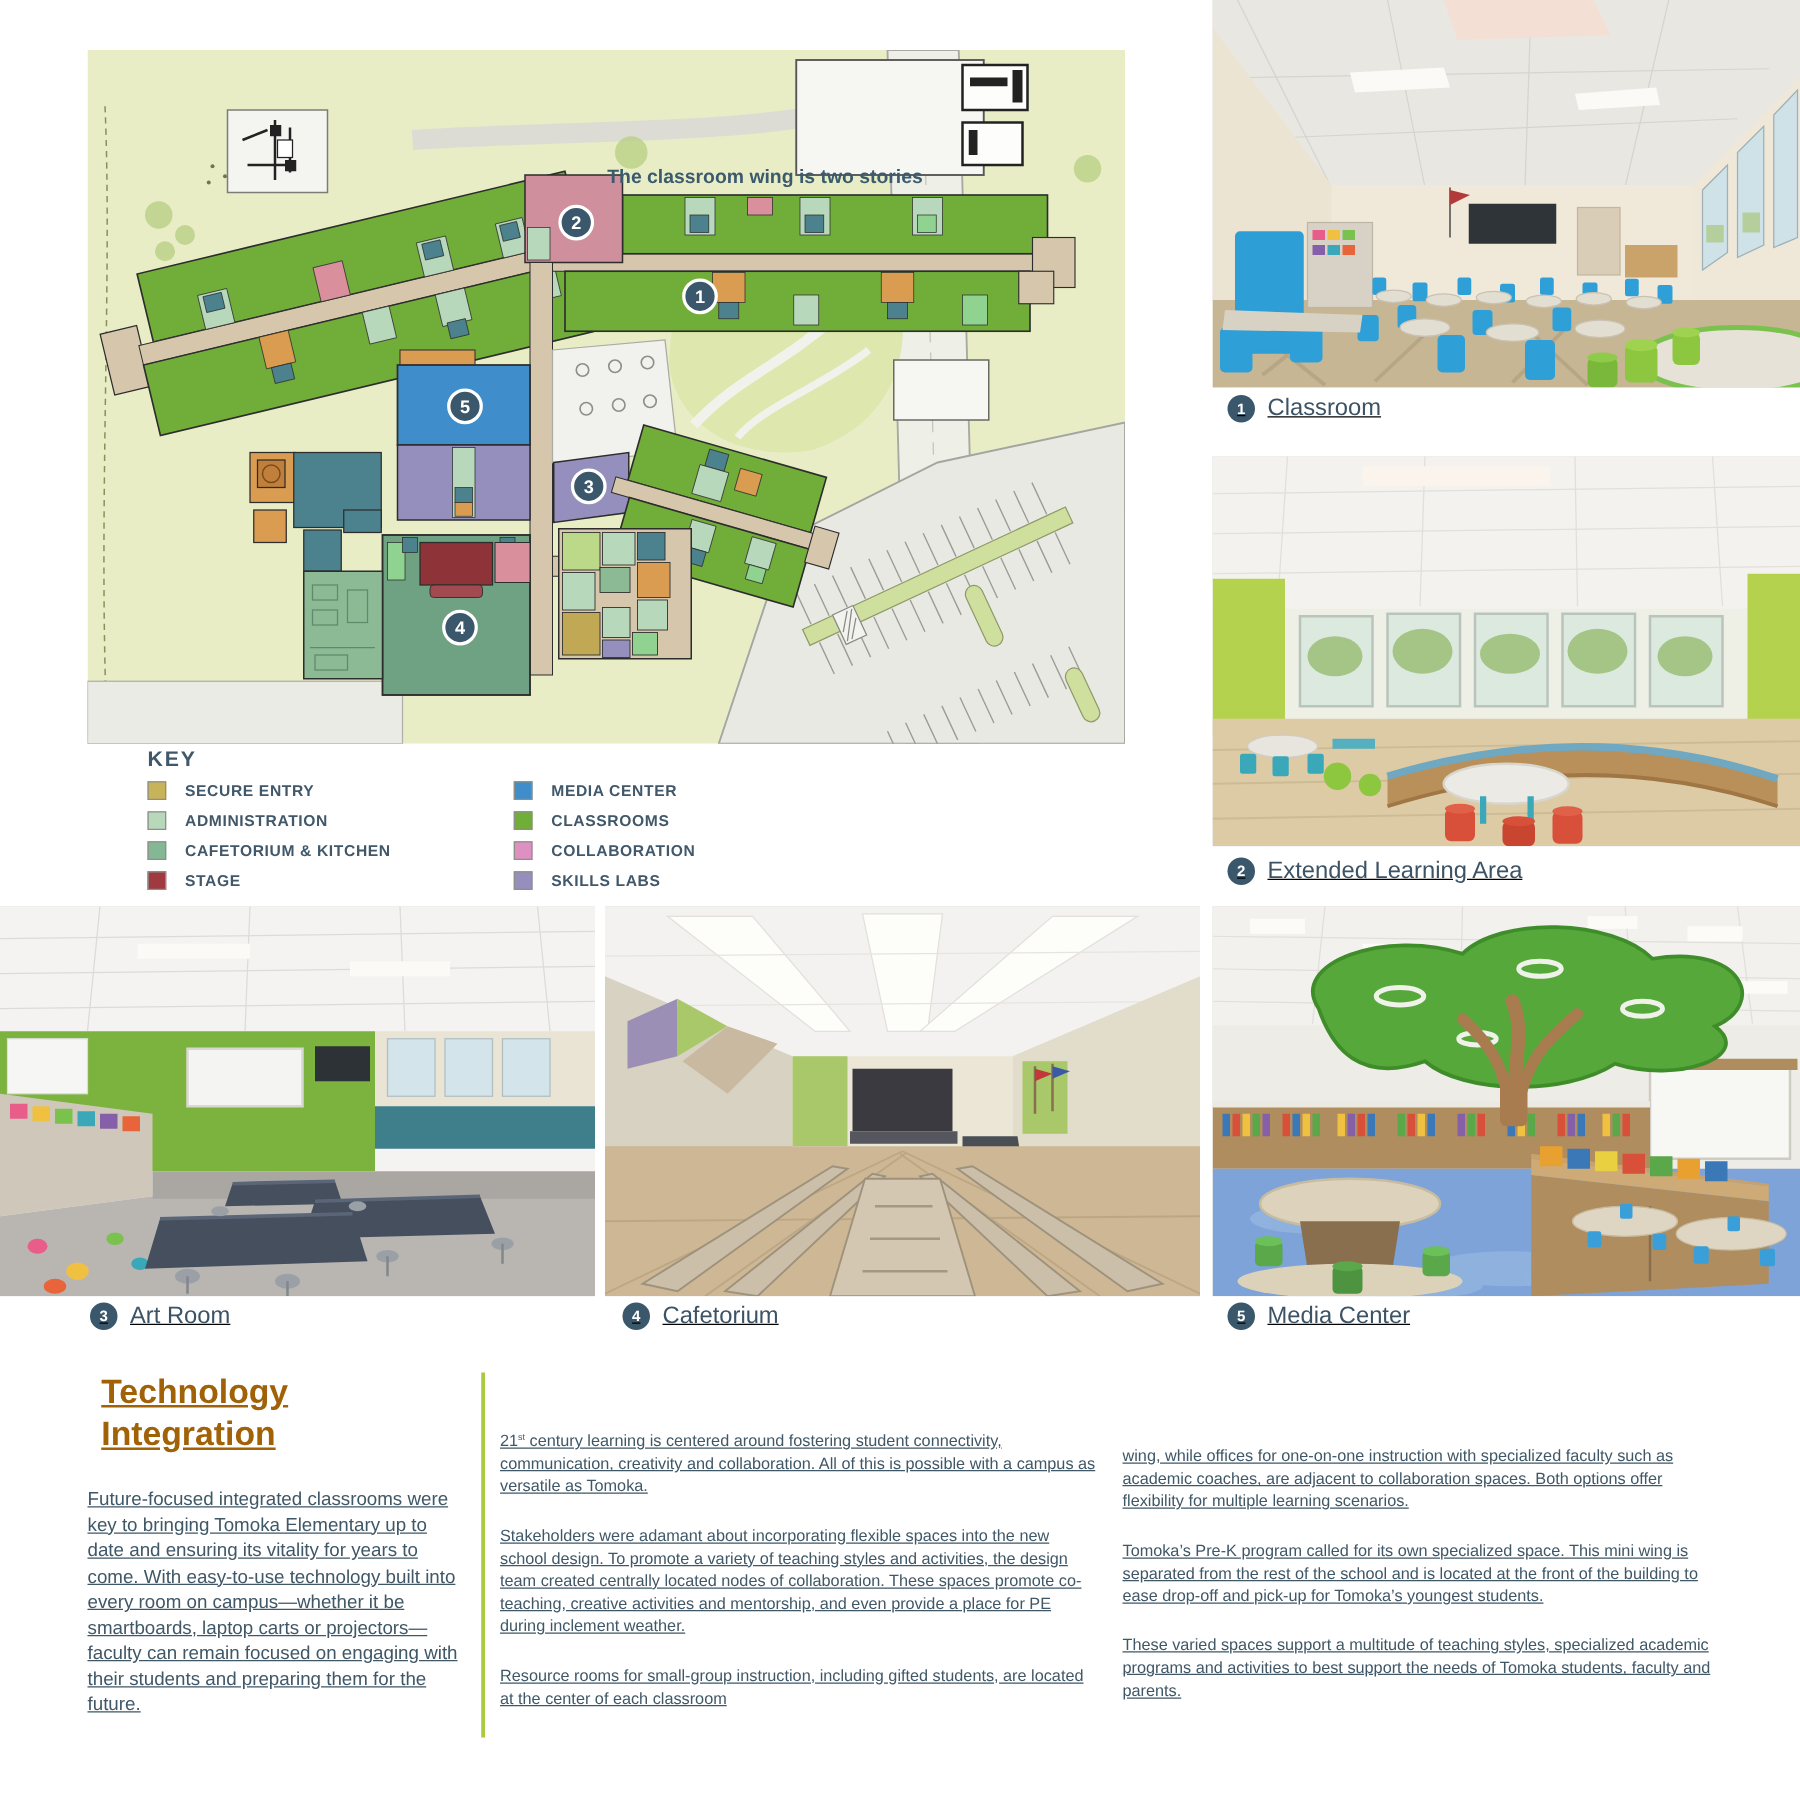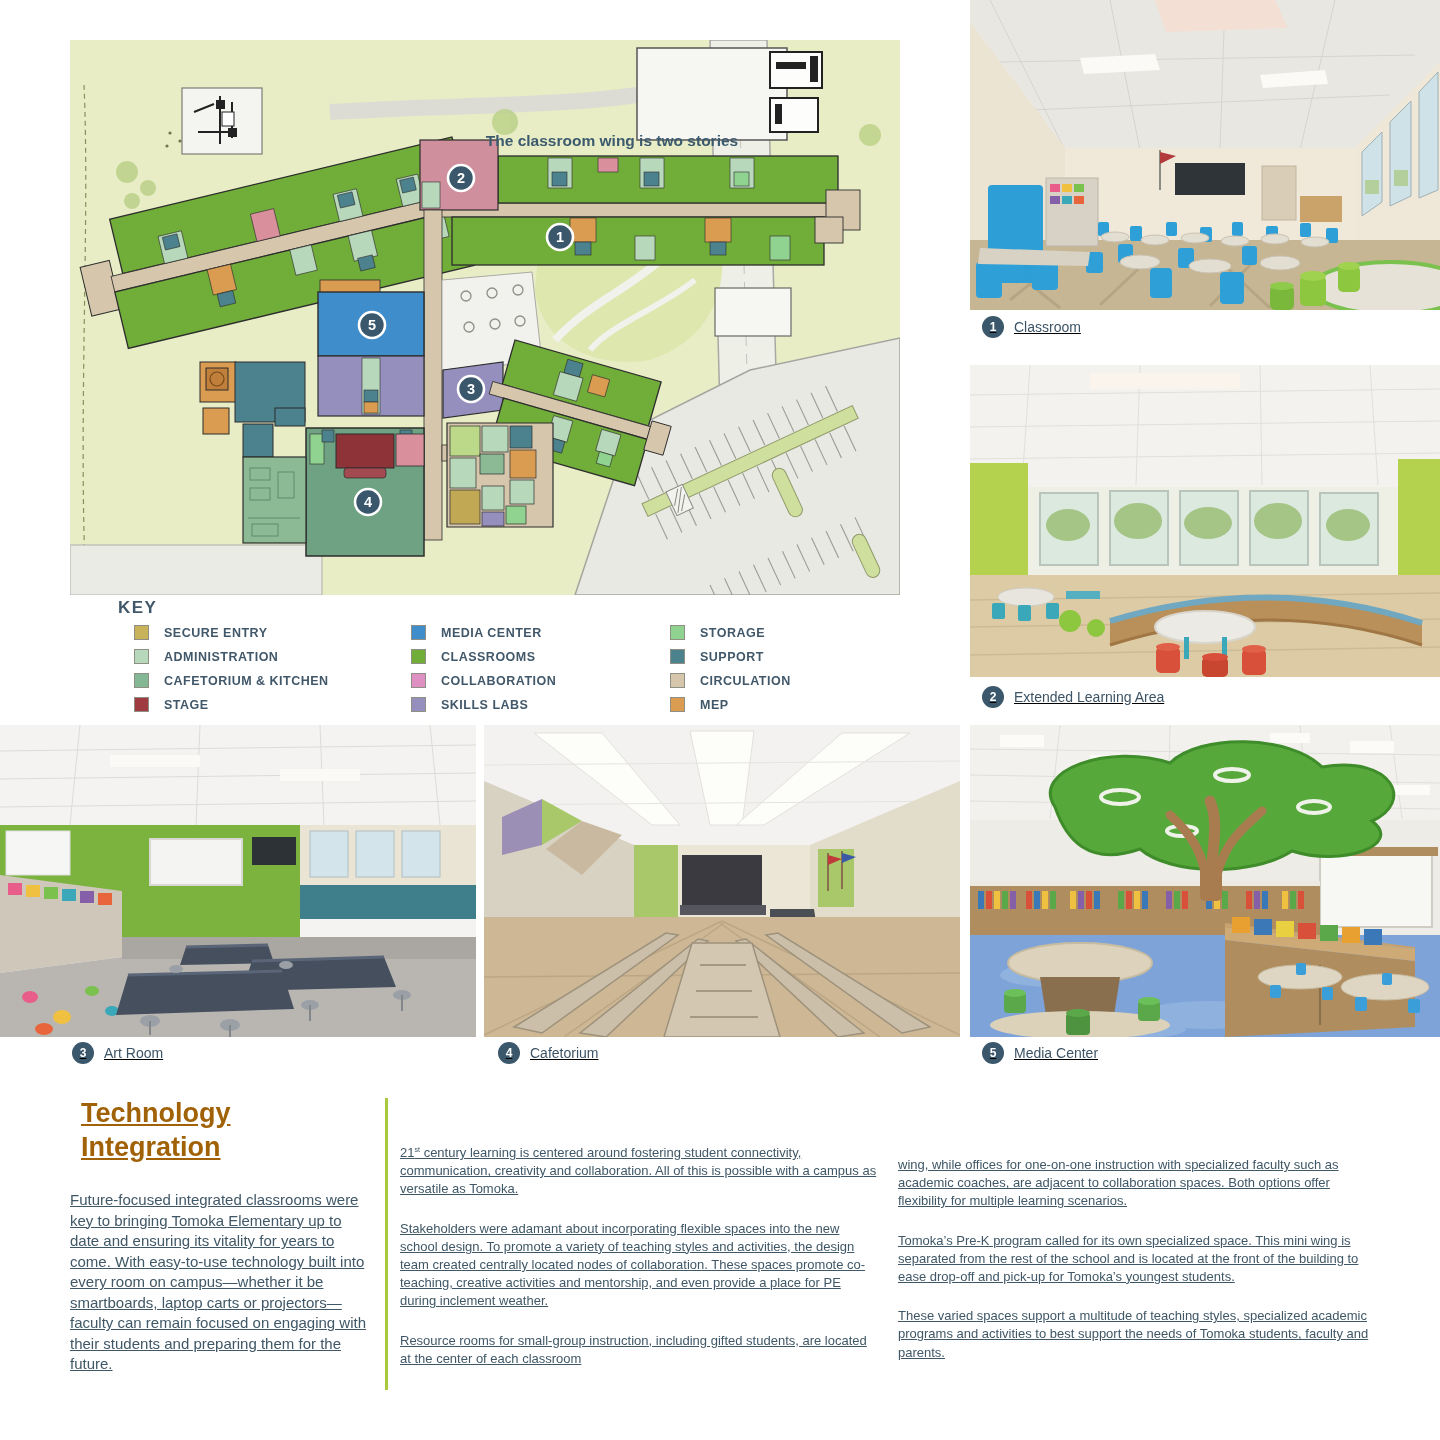--- a/index.html
+++ b/index.html
@@ -8,38 +8,38 @@
   .abs{position:absolute;text-decoration:underline;}
 
   
   .plan-panel{left:70px;top:40px;width:830px;height:555px;}
   .plan-panel svg{display:block;width:100%;height:100%;}
 
   
   .key{left:70px;top:598px;width:830px;height:122px;}
   .key-title{position:absolute;left:48px;top:0;font-size:17px;font-weight:700;letter-spacing:1.5px;color:#41586a;}
   .key-col{position:absolute;top:27px;}
-  .key-col.c0{left:64px;} .key-col.c1{left:341px;} .key-col.c2{left:600px;}
+  .key-col.c0{left:48px;} .key-col.c1{left:341px;} .key-col.c2{left:600px;}
   .key-item{display:flex;align-items:center;height:15px;margin-bottom:9px;}
   .swatch{width:15px;height:15px;border:1px solid #8f8f86;box-sizing:border-box;flex:0 0 auto;}
   .key-label{margin-left:15px;font-size:12.5px;font-weight:700;letter-spacing:.5px;color:#41586a;white-space:nowrap;}
 
   
   .photo{overflow:hidden;background:#ddd;}
   .photo svg{display:block;width:100%;height:100%;}
   .ph1{left:970px;top:0;width:470px;height:310px;}
   .ph2{left:970px;top:365px;width:470px;height:312px;}
   .ph3{left:0;top:725px;width:476px;height:312px;}
   .ph4{left:484px;top:725px;width:476px;height:312px;}
   .ph5{left:970px;top:725px;width:470px;height:312px;}
 
   
   .caption{display:flex;align-items:center;gap:10px;}
   .badge{width:22px;height:22px;border-radius:50%;background:#3a576b;color:#fff;font-size:12px;font-weight:700;display:flex;align-items:center;justify-content:center;flex:0 0 auto;}
-  .cap-label{font-size:14px;color:#3c5365;}
+  .cap-label{font-size:19px;color:#3c5365;}
   .cap1{left:982px;top:316px;} .cap2{left:982px;top:686px;}
   .cap3{left:72px;top:1042px;} .cap4{left:498px;top:1042px;} .cap5{left:982px;top:1042px;}
 
   
   .tech-heading{left:81px;top:1096px;width:240px;font-size:27px;line-height:1.26;font-weight:700;color:#a16207;}
   .tech-body{left:70px;top:1190px;width:302px;font-size:15px;line-height:1.37;color:#3f5766;}
   .divider{left:385px;top:1098px;width:3px;height:292px;background:#a9c93f;}
   .main-heading{left:400px;top:1094px;width:990px;font-size:28px;font-weight:700;color:#1b8dc6;}
   .main-heading sup,.p sup{font-size:.55em;vertical-align:super;line-height:0;}
   .col{font-size:13px;line-height:1.4;color:#3f5766;}
@@ -320,38 +320,20 @@
         </div>
       <div class="key-item">
           <span class="swatch" style="background-color: rgb(223, 144, 195);"></span>
           <span class="key-label">COLLABORATION</span>
         </div>
       <div class="key-item">
           <span class="swatch" style="background-color: rgb(149, 143, 189);"></span>
           <span class="key-label">SKILLS LABS</span>
         </div>
     </div>
-    <div class="key-col c2">
-      <div class="key-item">
-          <span class="swatch" style="background-color: rgb(144, 210, 144);"></span>
-          <span class="key-label">STORAGE</span>
-        </div>
-      <div class="key-item">
-          <span class="swatch" style="background-color: rgb(75, 130, 142);"></span>
-          <span class="key-label">SUPPORT</span>
-        </div>
-      <div class="key-item">
-          <span class="swatch" style="background-color: rgb(214, 198, 172);"></span>
-          <span class="key-label">CIRCULATION</span>
-        </div>
-      <div class="key-item">
-          <span class="swatch" style="background-color: rgb(218, 156, 80);"></span>
-          <span class="key-label">MEP</span>
-        </div>
-    </div>
   </section>
 
   <figure class="abs photo ph1" style="margin:0">
     <svg viewBox="0 0 470 310" preserveAspectRatio="none">
       <rect width="470" height="310" fill="#efe9da"></rect>
       <polygon points="0,0 470,0 470,62 385,150 95,150 0,22" fill="#e9e7e2"></polygon>
       <g stroke="#d6d4cf" stroke-width="1" fill="none">
         <path d="M95,150 L20,0"></path>
           <path d="M170,150 L140,0"></path>
           <path d="M250,150 L255,0"></path>

